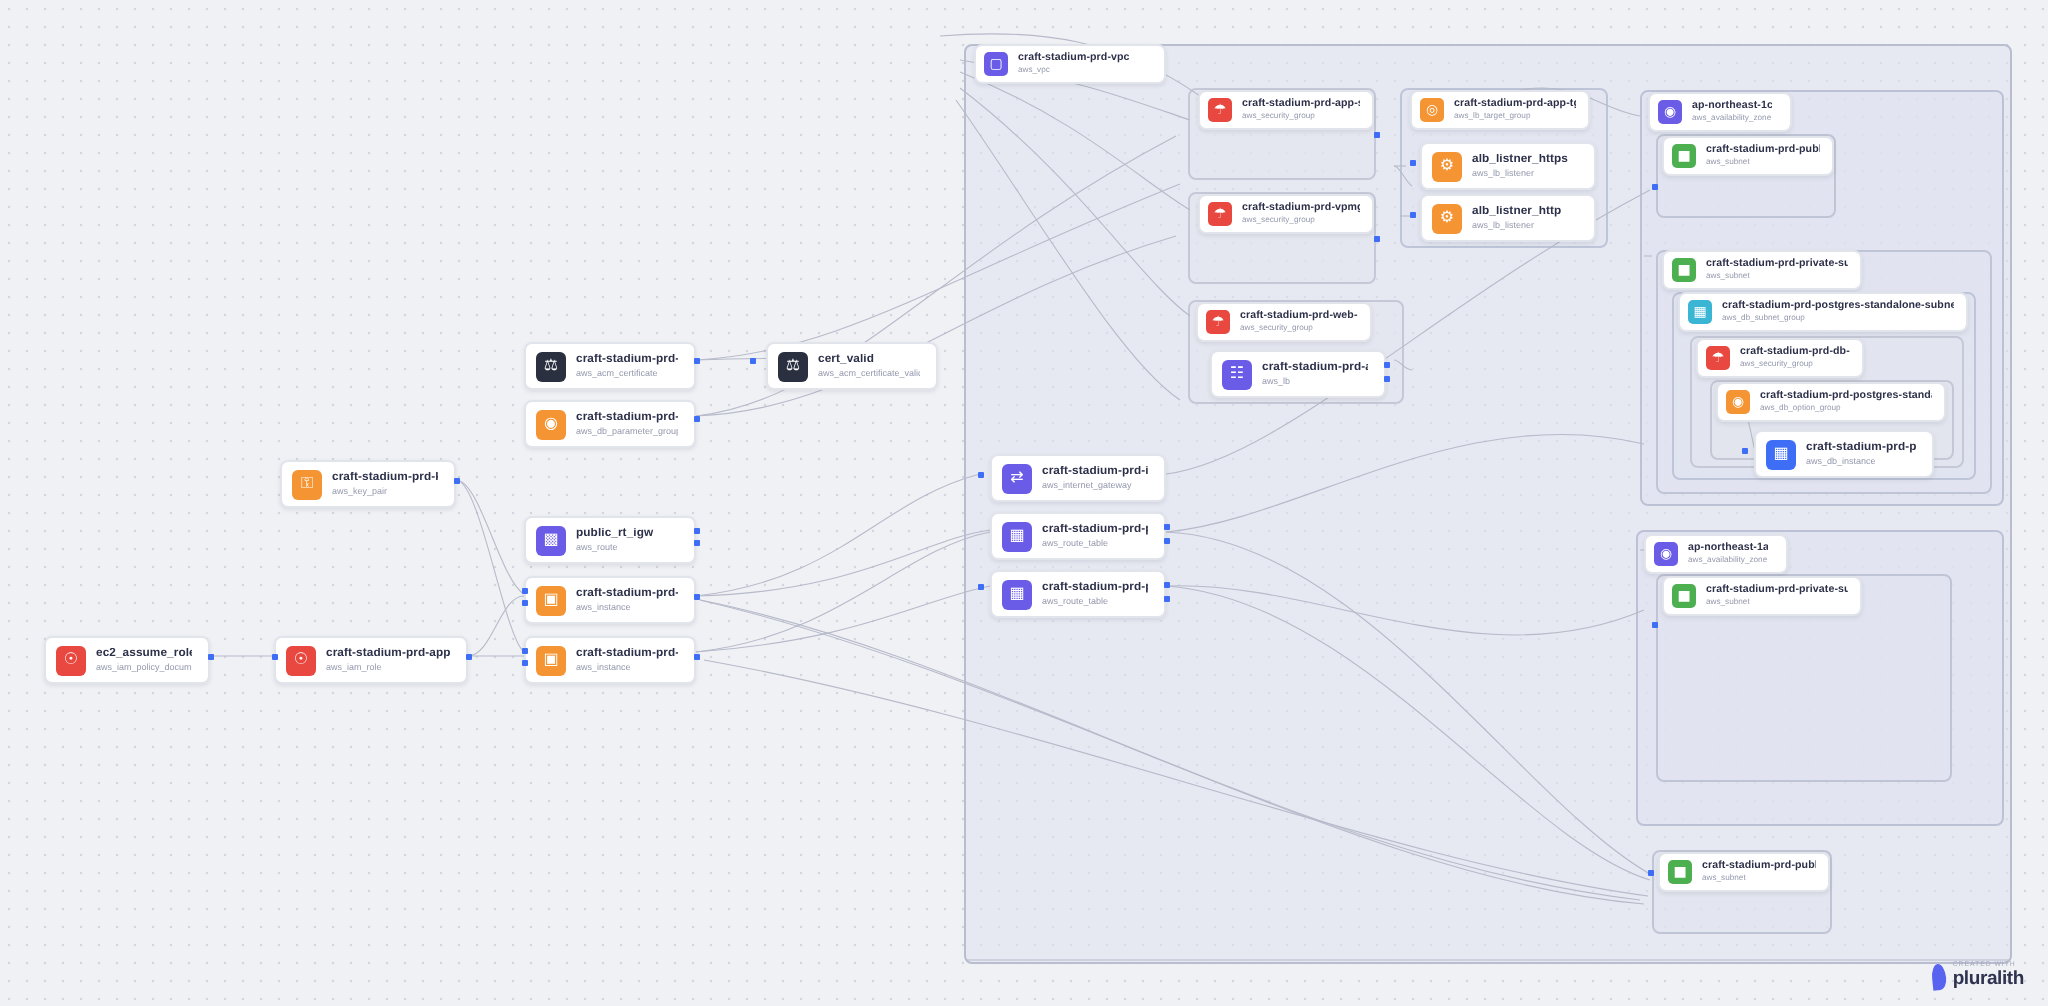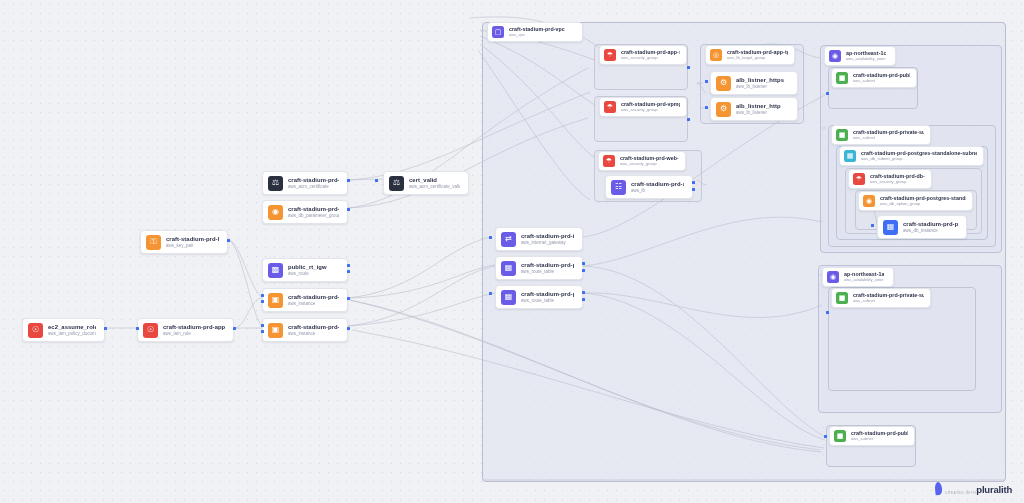--- a/index.html
+++ b/index.html
@@ -90,21 +90,21 @@
     right: 12px; bottom: 8px;
     display: flex; align-items: flex-end; gap: 3px;
     z-index: 20;
   }
   .wm-mark {
     width: 7px; height: 13px;
     background: #5864f0;
     border-radius: 50% 50% 50% 0 / 55% 55% 45% 45%;
     transform: rotate(-6deg);
   }
-  .wm-txtwrap { display: flex; align-items: flex-end; }
+  .wm-txtwrap { display: flex; flex-direction: column; align-items: flex-start; }
   .wm-small { font-size: 3.4px; color: #a6a9b8; letter-spacing: 0.5px; text-transform: uppercase; }
   .wm-name { font-size: 9.5px; font-weight: bold; color: #2f3350; letter-spacing: -0.2px; }
 </style>
 </head>
 <body>
 
 <div id="canvas">
 
   <svg id="edges" viewBox="0 0 1024 503">
     <path d="M105,328 L137,328"></path>

